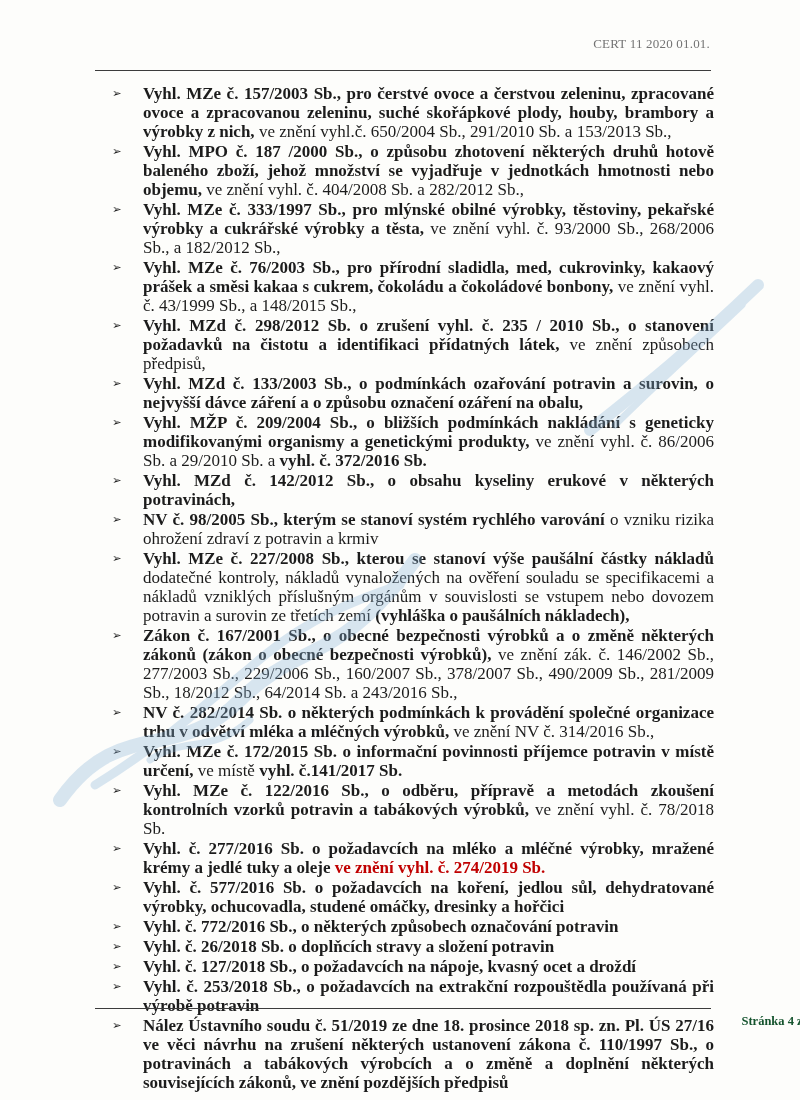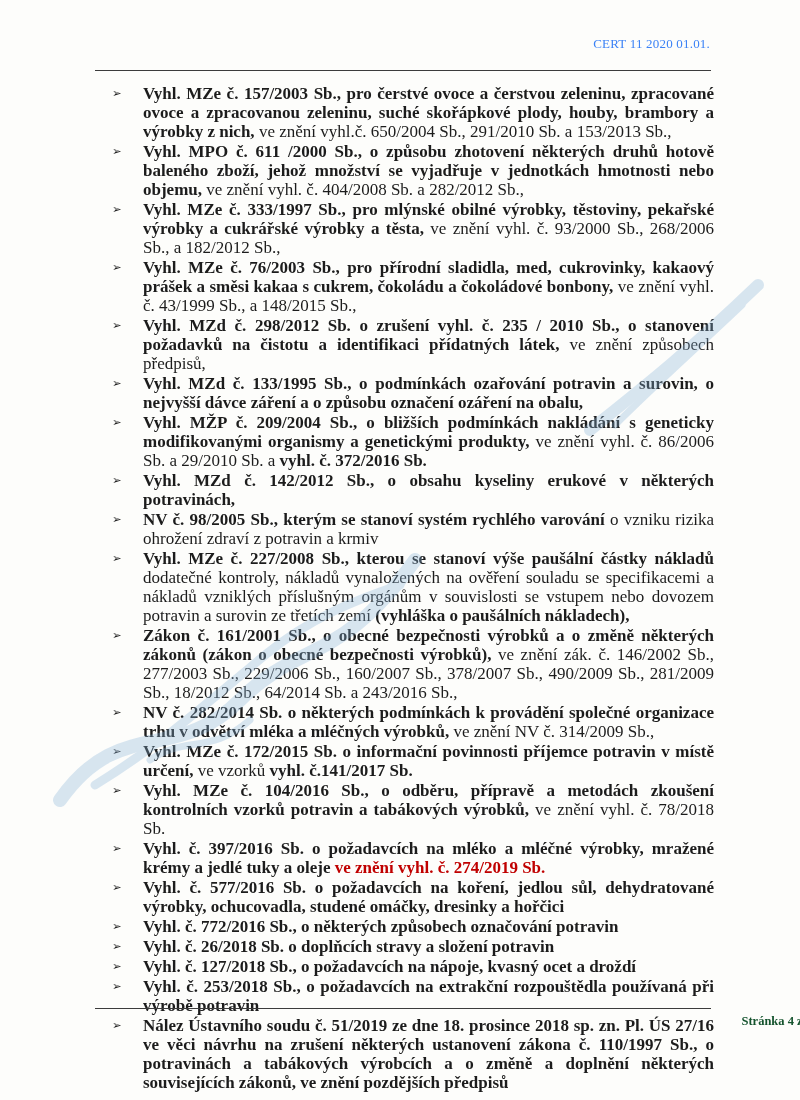--- a/index.html
+++ b/index.html
@@ -8,21 +8,21 @@
   .page {
     position: relative;
     width: 800px; height: 1100px;
     background: #fdfdfb;
     font-family: "Liberation Serif", serif;
     color: #1c1c1c;
     overflow: hidden;
   }
   .header {
     position: absolute; top: 36px; right: 90px;
-    font-size: 13px; letter-spacing: 0.2px; color: #3b82f6;
+    font-size: 13px; letter-spacing: 0.2px; color: #737373;
   }
   .header-rule {
     position: absolute; top: 70px; left: 95px; width: 616px;
     border-top: 1.6px solid #3c3c3c;
   }
   .content {
     position: absolute; top: 84px; left: 112px; width: 602px;
   }
   .item { display: flex; margin-bottom: 1px; }
   .bullet {
@@ -67,73 +67,73 @@
 
   <div class="header-rule"></div>
 
   <div class="content" id="list">
       <div class="item">
         <span class="bullet">➢</span>
         <div class="item-text"><span class="seg-b">Vyhl. MZe č. 157/2003 Sb., pro čerstvé ovoce a čerstvou zeleninu, zpracované ovoce a zpracovanou zeleninu, suché skořápkové plody, houby, brambory a výrobky z nich,</span><span class="seg-r"> ve znění vyhl.č. 650/2004 Sb., 291/2010 Sb. a 153/2013 Sb.,</span></div>
       </div>
       <div class="item">
         <span class="bullet">➢</span>
-        <div class="item-text"><span class="seg-b">Vyhl. MPO č. 611 /2000 Sb., o způsobu zhotovení některých druhů hotově baleného zboží, jehož množství se vyjadřuje v jednotkách hmotnosti nebo objemu,</span><span class="seg-r"> ve znění vyhl. č. 404/2008 Sb. a 282/2012 Sb.,</span></div>
+        <div class="item-text"><span class="seg-b">Vyhl. MPO č. 187 /2000 Sb., o způsobu zhotovení některých druhů hotově baleného zboží, jehož množství se vyjadřuje v jednotkách hmotnosti nebo objemu,</span><span class="seg-r"> ve znění vyhl. č. 404/2008 Sb. a 282/2012 Sb.,</span></div>
       </div>
       <div class="item">
         <span class="bullet">➢</span>
         <div class="item-text"><span class="seg-b">Vyhl. MZe č. 333/1997 Sb., pro mlýnské obilné výrobky, těstoviny, pekařské výrobky a cukrářské výrobky a těsta,</span><span class="seg-r"> ve znění vyhl. č. 93/2000 Sb., 268/2006 Sb., a 182/2012 Sb.,</span></div>
       </div>
       <div class="item">
         <span class="bullet">➢</span>
         <div class="item-text"><span class="seg-b">Vyhl. MZe č. 76/2003 Sb., pro přírodní sladidla, med, cukrovinky, kakaový prášek a směsi kakaa s cukrem, čokoládu a čokoládové bonbony,</span><span class="seg-r"> ve znění vyhl. č. 43/1999 Sb., a 148/2015 Sb.,</span></div>
       </div>
       <div class="item">
         <span class="bullet">➢</span>
         <div class="item-text"><span class="seg-b">Vyhl. MZd č. 298/2012 Sb. o zrušení vyhl. č. 235 / 2010 Sb., o stanovení požadavků na čistotu a identifikaci přídatných látek,</span><span class="seg-r"> ve znění způsobech předpisů,</span></div>
       </div>
       <div class="item">
         <span class="bullet">➢</span>
-        <div class="item-text"><span class="seg-b">Vyhl. MZd č. 133/1995 Sb., o podmínkách ozařování potravin a surovin, o nejvyšší dávce záření a o způsobu označení ozáření na obalu,</span></div>
+        <div class="item-text"><span class="seg-b">Vyhl. MZd č. 133/2003 Sb., o podmínkách ozařování potravin a surovin, o nejvyšší dávce záření a o způsobu označení ozáření na obalu,</span></div>
       </div>
       <div class="item">
         <span class="bullet">➢</span>
         <div class="item-text"><span class="seg-b">Vyhl. MŽP č. 209/2004 Sb., o bližších podmínkách nakládání s geneticky modifikovanými organismy a genetickými produkty,</span><span class="seg-r"> ve znění vyhl. č. 86/2006 Sb. a 29/2010 Sb. a </span><span class="seg-b">vyhl. č. 372/2016 Sb.</span></div>
       </div>
       <div class="item">
         <span class="bullet">➢</span>
         <div class="item-text"><span class="seg-b">Vyhl. MZd č. 142/2012 Sb., o obsahu kyseliny erukové v některých potravinách,</span></div>
       </div>
       <div class="item">
         <span class="bullet">➢</span>
         <div class="item-text"><span class="seg-b">NV č. 98/2005 Sb., kterým se stanoví systém rychlého varování</span><span class="seg-r"> o vzniku rizika ohrožení zdraví z potravin a krmiv</span></div>
       </div>
       <div class="item">
         <span class="bullet">➢</span>
         <div class="item-text"><span class="seg-b">Vyhl. MZe č. 227/2008 Sb., kterou se stanoví výše paušální částky nákladů</span><span class="seg-r"> dodatečné kontroly, nákladů vynaložených na ověření souladu se specifikacemi a nákladů vzniklých příslušným orgánům v souvislosti se vstupem nebo dovozem potravin a surovin ze třetích zemí </span><span class="seg-b">(vyhláška o paušálních nákladech),</span></div>
       </div>
       <div class="item">
         <span class="bullet">➢</span>
-        <div class="item-text"><span class="seg-b">Zákon č. 161/2001 Sb., o obecné bezpečnosti výrobků a o změně některých zákonů (zákon o obecné bezpečnosti výrobků),</span><span class="seg-r"> ve znění zák. č. 146/2002 Sb., 277/2003 Sb., 229/2006 Sb., 160/2007 Sb., 378/2007 Sb., 490/2009 Sb., 281/2009 Sb., 18/2012 Sb., 64/2014 Sb. a 243/2016 Sb.,</span></div>
+        <div class="item-text"><span class="seg-b">Zákon č. 167/2001 Sb., o obecné bezpečnosti výrobků a o změně některých zákonů (zákon o obecné bezpečnosti výrobků),</span><span class="seg-r"> ve znění zák. č. 146/2002 Sb., 277/2003 Sb., 229/2006 Sb., 160/2007 Sb., 378/2007 Sb., 490/2009 Sb., 281/2009 Sb., 18/2012 Sb., 64/2014 Sb. a 243/2016 Sb.,</span></div>
       </div>
       <div class="item">
         <span class="bullet">➢</span>
-        <div class="item-text"><span class="seg-b">NV č. 282/2014 Sb. o některých podmínkách k provádění společné organizace trhu v odvětví mléka a mléčných výrobků,</span><span class="seg-r"> ve znění NV č. 314/2009 Sb.,</span></div>
+        <div class="item-text"><span class="seg-b">NV č. 282/2014 Sb. o některých podmínkách k provádění společné organizace trhu v odvětví mléka a mléčných výrobků,</span><span class="seg-r"> ve znění NV č. 314/2016 Sb.,</span></div>
       </div>
       <div class="item">
         <span class="bullet">➢</span>
-        <div class="item-text"><span class="seg-b">Vyhl. MZe č. 172/2015 Sb. o informační povinnosti příjemce potravin v místě určení,</span><span class="seg-r"> ve vzorků </span><span class="seg-b">vyhl. č.141/2017 Sb.</span></div>
+        <div class="item-text"><span class="seg-b">Vyhl. MZe č. 172/2015 Sb. o informační povinnosti příjemce potravin v místě určení,</span><span class="seg-r"> ve místě </span><span class="seg-b">vyhl. č.141/2017 Sb.</span></div>
       </div>
       <div class="item">
         <span class="bullet">➢</span>
-        <div class="item-text"><span class="seg-b">Vyhl. MZe č. 104/2016 Sb., o odběru, přípravě a metodách zkoušení kontrolních vzorků potravin a tabákových výrobků,</span><span class="seg-r"> ve znění vyhl. č. 78/2018 Sb.</span></div>
+        <div class="item-text"><span class="seg-b">Vyhl. MZe č. 122/2016 Sb., o odběru, přípravě a metodách zkoušení kontrolních vzorků potravin a tabákových výrobků,</span><span class="seg-r"> ve znění vyhl. č. 78/2018 Sb.</span></div>
       </div>
       <div class="item">
         <span class="bullet">➢</span>
-        <div class="item-text"><span class="seg-b">Vyhl. č. 397/2016 Sb. o požadavcích na mléko a mléčné výrobky, mražené krémy a jedlé tuky a oleje</span><span class="seg-red"> ve znění vyhl. č. 274/2019 Sb.</span></div>
+        <div class="item-text"><span class="seg-b">Vyhl. č. 277/2016 Sb. o požadavcích na mléko a mléčné výrobky, mražené krémy a jedlé tuky a oleje</span><span class="seg-red"> ve znění vyhl. č. 274/2019 Sb.</span></div>
       </div>
       <div class="item">
         <span class="bullet">➢</span>
         <div class="item-text"><span class="seg-b">Vyhl. č. 577/2016 Sb. o požadavcích na koření, jedlou sůl, dehydratované výrobky, ochucovadla, studené omáčky, dresinky a hořčici</span></div>
       </div>
       <div class="item">
         <span class="bullet">➢</span>
         <div class="item-text"><span class="seg-b">Vyhl. č. 772/2016 Sb., o některých způsobech označování potravin</span></div>
       </div>
       <div class="item">

